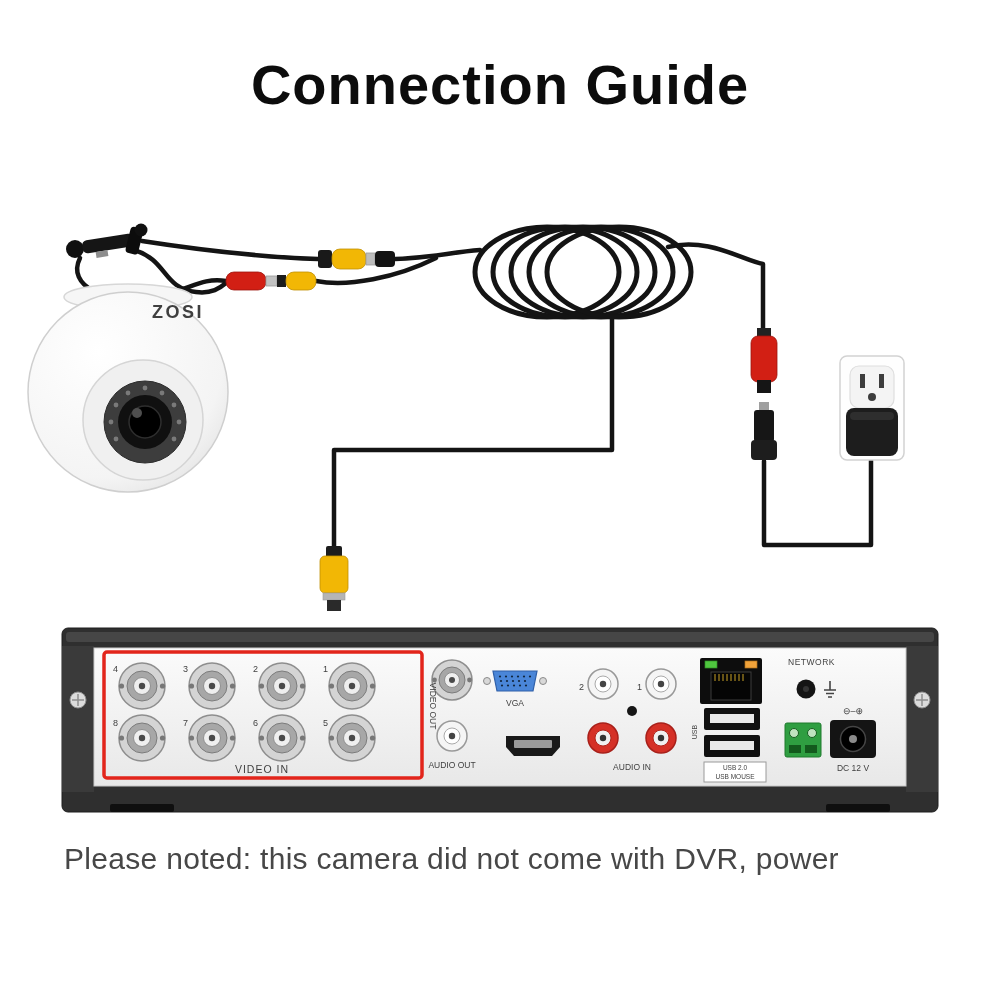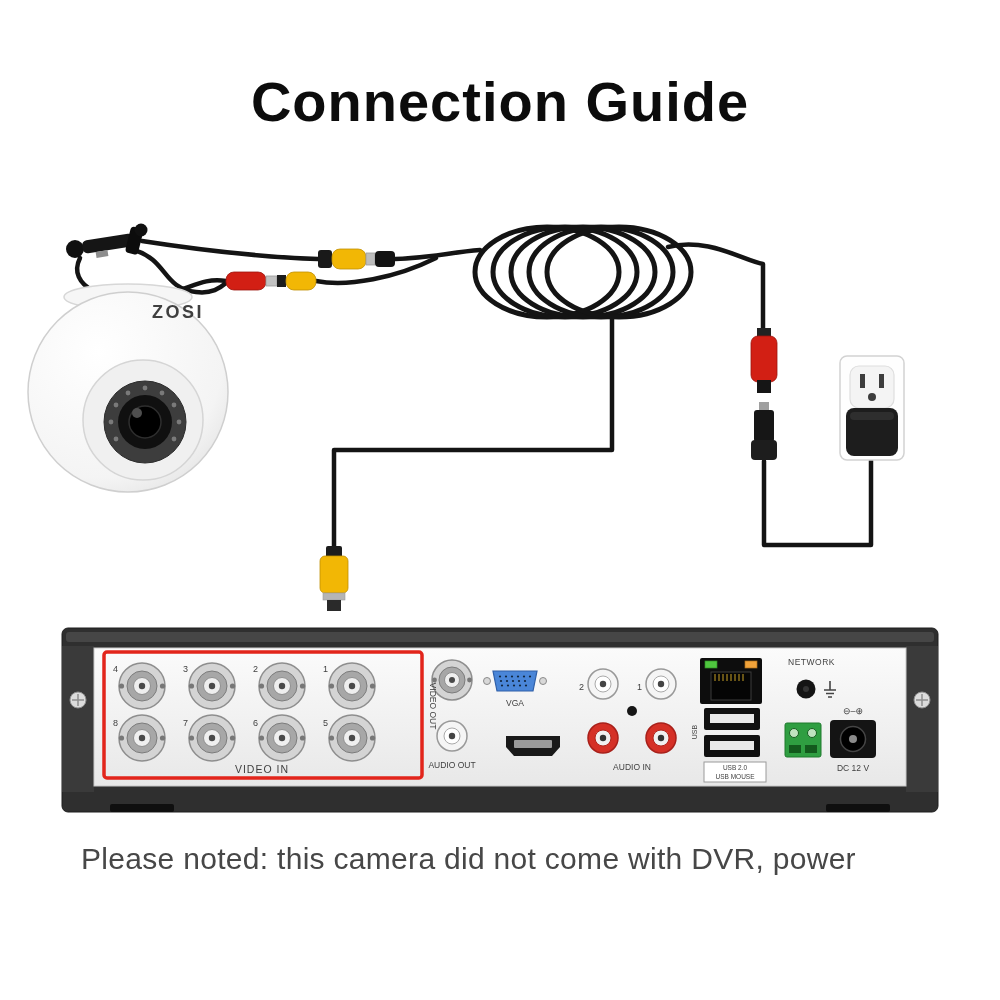--- a/index.html
+++ b/index.html
@@ -4,27 +4,27 @@
 <style>
   * { box-sizing: border-box; }
   html, body { margin: 0; padding: 0; }
   body {
     width: 1000px; height: 1000px;
     background: #ffffff;
     font-family: "Liberation Sans", sans-serif;
   }
   .stage { position: relative; width: 1000px; height: 1000px; overflow: hidden; background: #ffffff; }
   .title {
-    position: absolute; top: 69px; left: 0; width: 100%;
+    position: absolute; top: 52px; left: 0; width: 100%;
     text-align: center;
     font-size: 56px; font-weight: 800; color: #0c0c0c; letter-spacing: 1px;
   }
   .note {
     position: absolute; left: 64px; top: 838px; width: 890px;
-    font-size: 30px; color: #474747; line-height: 41px; letter-spacing: 0.3px; margin-left: 17px;
+    font-size: 30px; color: #474747; line-height: 41px; letter-spacing: 0.3px;
   }
   svg.diagram { position: absolute; left: 0; top: 0; }
   svg text { font-family: "Liberation Sans", sans-serif; fill: #3f3f3f; }
 </style>
 </head>
 <body>
 
 <div class="stage">
 
   <div class="title">Connection Guide</div>

